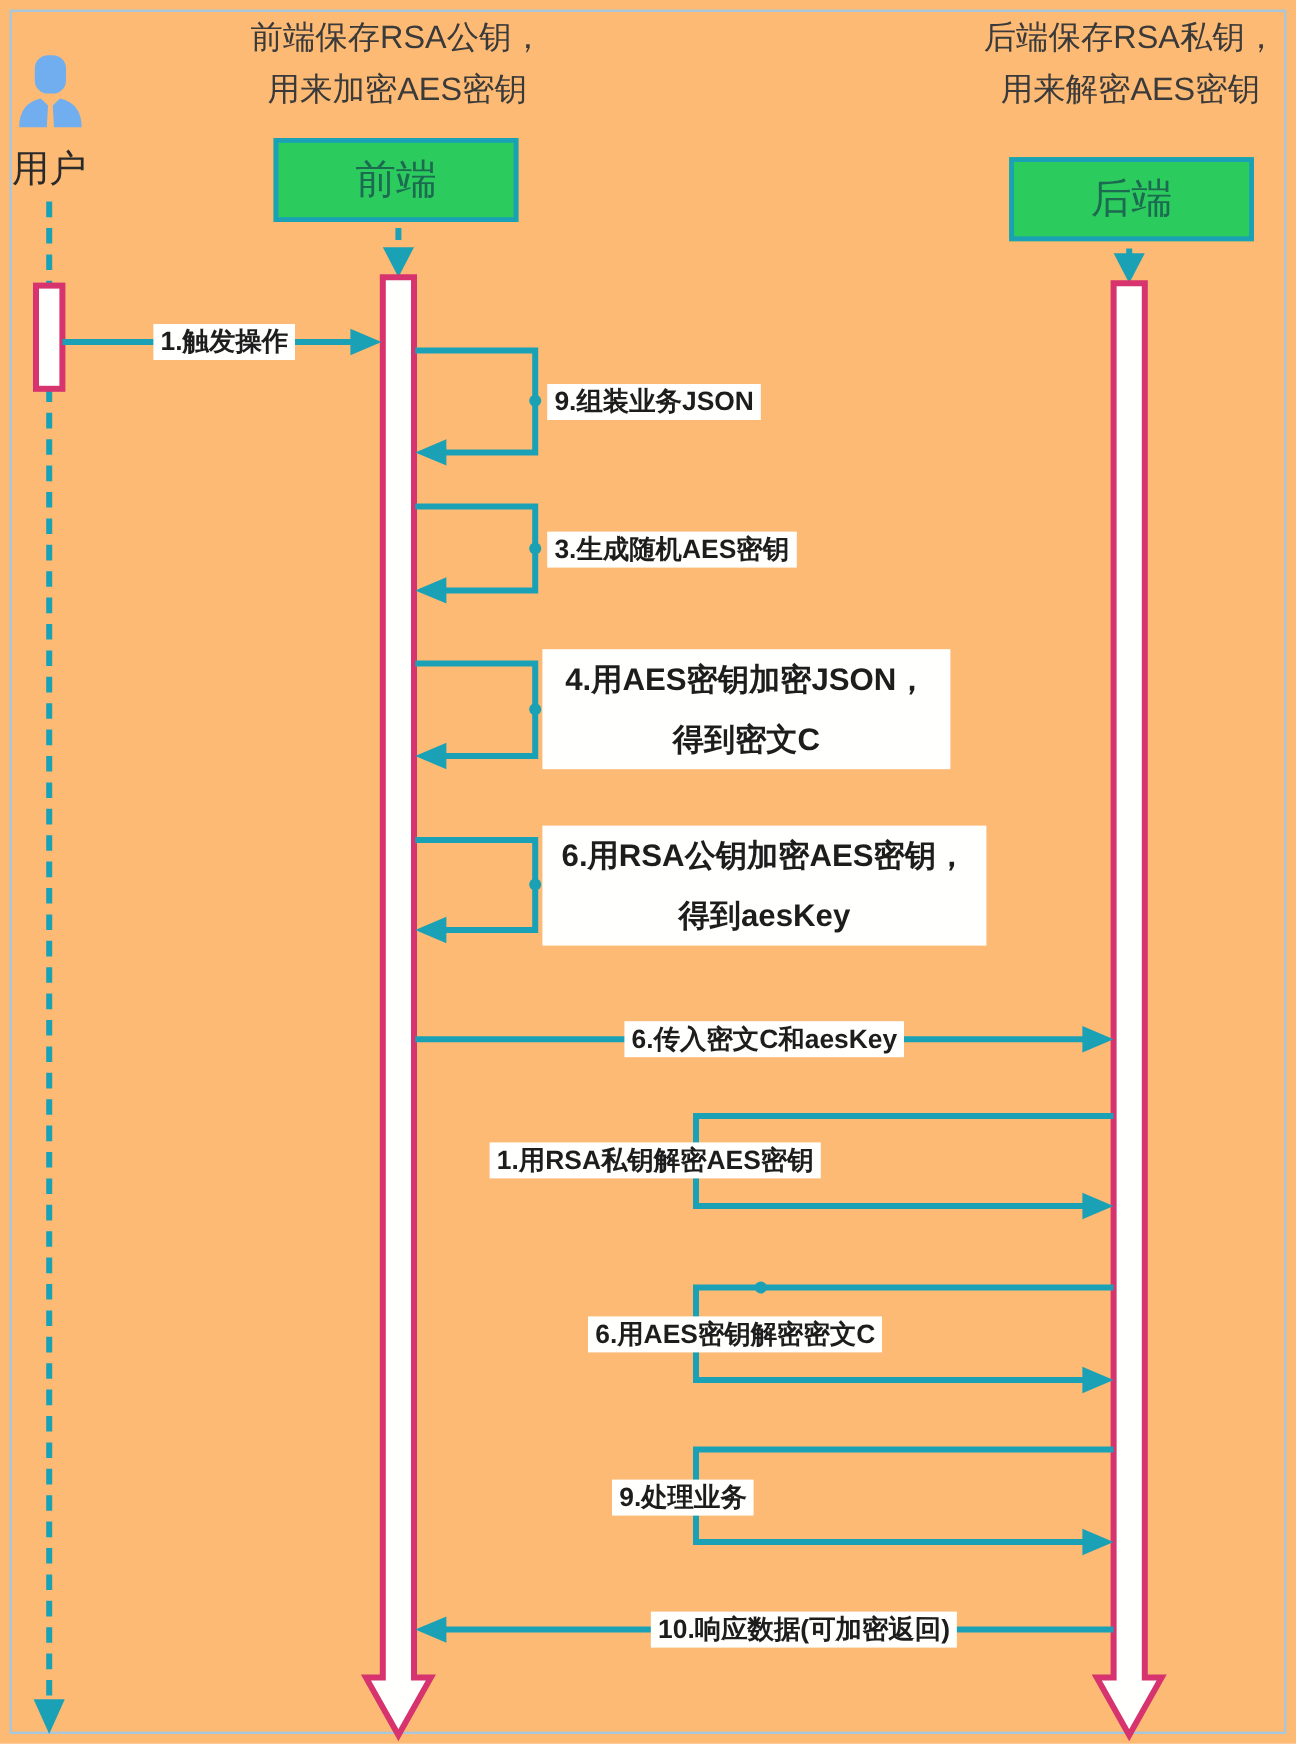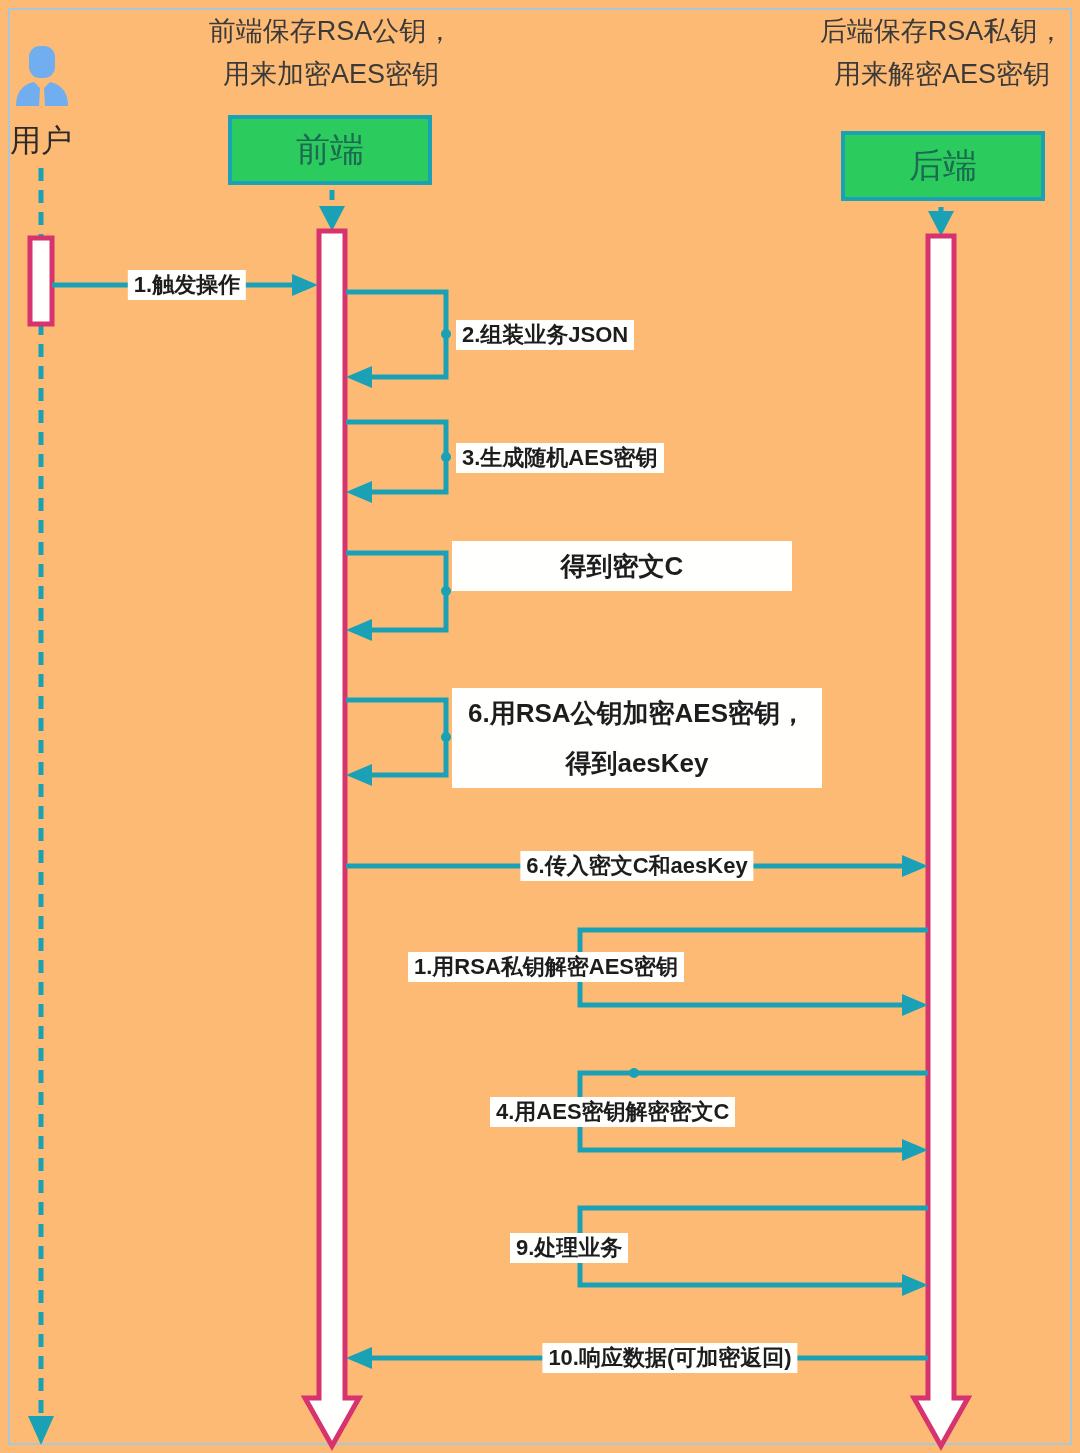--- a/index.html
+++ b/index.html
@@ -141,36 +141,37 @@
     <span style="display:block">后端保存RSA私钥，</span>
     <span style="display:block">用来解密AES密钥</span>
   </div>
 
   <div class="actor-label" style="left:10px;top:120px;">用户</div>
   <div class="entity" style="left:228px;top:115px;">前端</div>
   <div class="entity" style="left:841px;top:115px;margin-top:16px;">后端</div>
 
   <div class="msg" style="left:187px;top:285px;">1.触发操作</div>
 
-  <div class="msg anchor-left" style="left:456px;top:335px;">2.组装业务JSON</div>
+  <div class="msg anchor-left" style="left:456px;top:335px;">9.组装业务JSON</div>
 
   <div class="msg anchor-left" style="left:456px;top:458px;">3.生成随机AES密钥</div>
 
   <div class="msg2" style="left:452px;top:541px;width:340px;">
+    <span style="display:block">4.用AES密钥加密JSON，</span>
     <span style="display:block">得到密文C</span>
   </div>
 
   <div class="msg2" style="left:452px;top:688px;width:370px;">
     <span style="display:block">6.用RSA公钥加密AES密钥，</span>
     <span style="display:block">得到aesKey</span>
   </div>
 
   <div class="msg" style="left:637px;top:866px;">6.传入密文C和aesKey</div>
 
   <div class="msg anchor-left" style="left:408px;top:967px;">1.用RSA私钥解密AES密钥</div>
 
-  <div class="msg anchor-left" style="left:490px;top:1112px;">4.用AES密钥解密密文C</div>
+  <div class="msg anchor-left" style="left:490px;top:1112px;">6.用AES密钥解密密文C</div>
 
   <div class="msg anchor-left" style="left:510px;top:1248px;">9.处理业务</div>
 
   <div class="msg" style="left:646px;top:1358px;margin-left:24px;">10.响应数据(可加密返回)</div>
 
 </div>
 
 </body></html>

